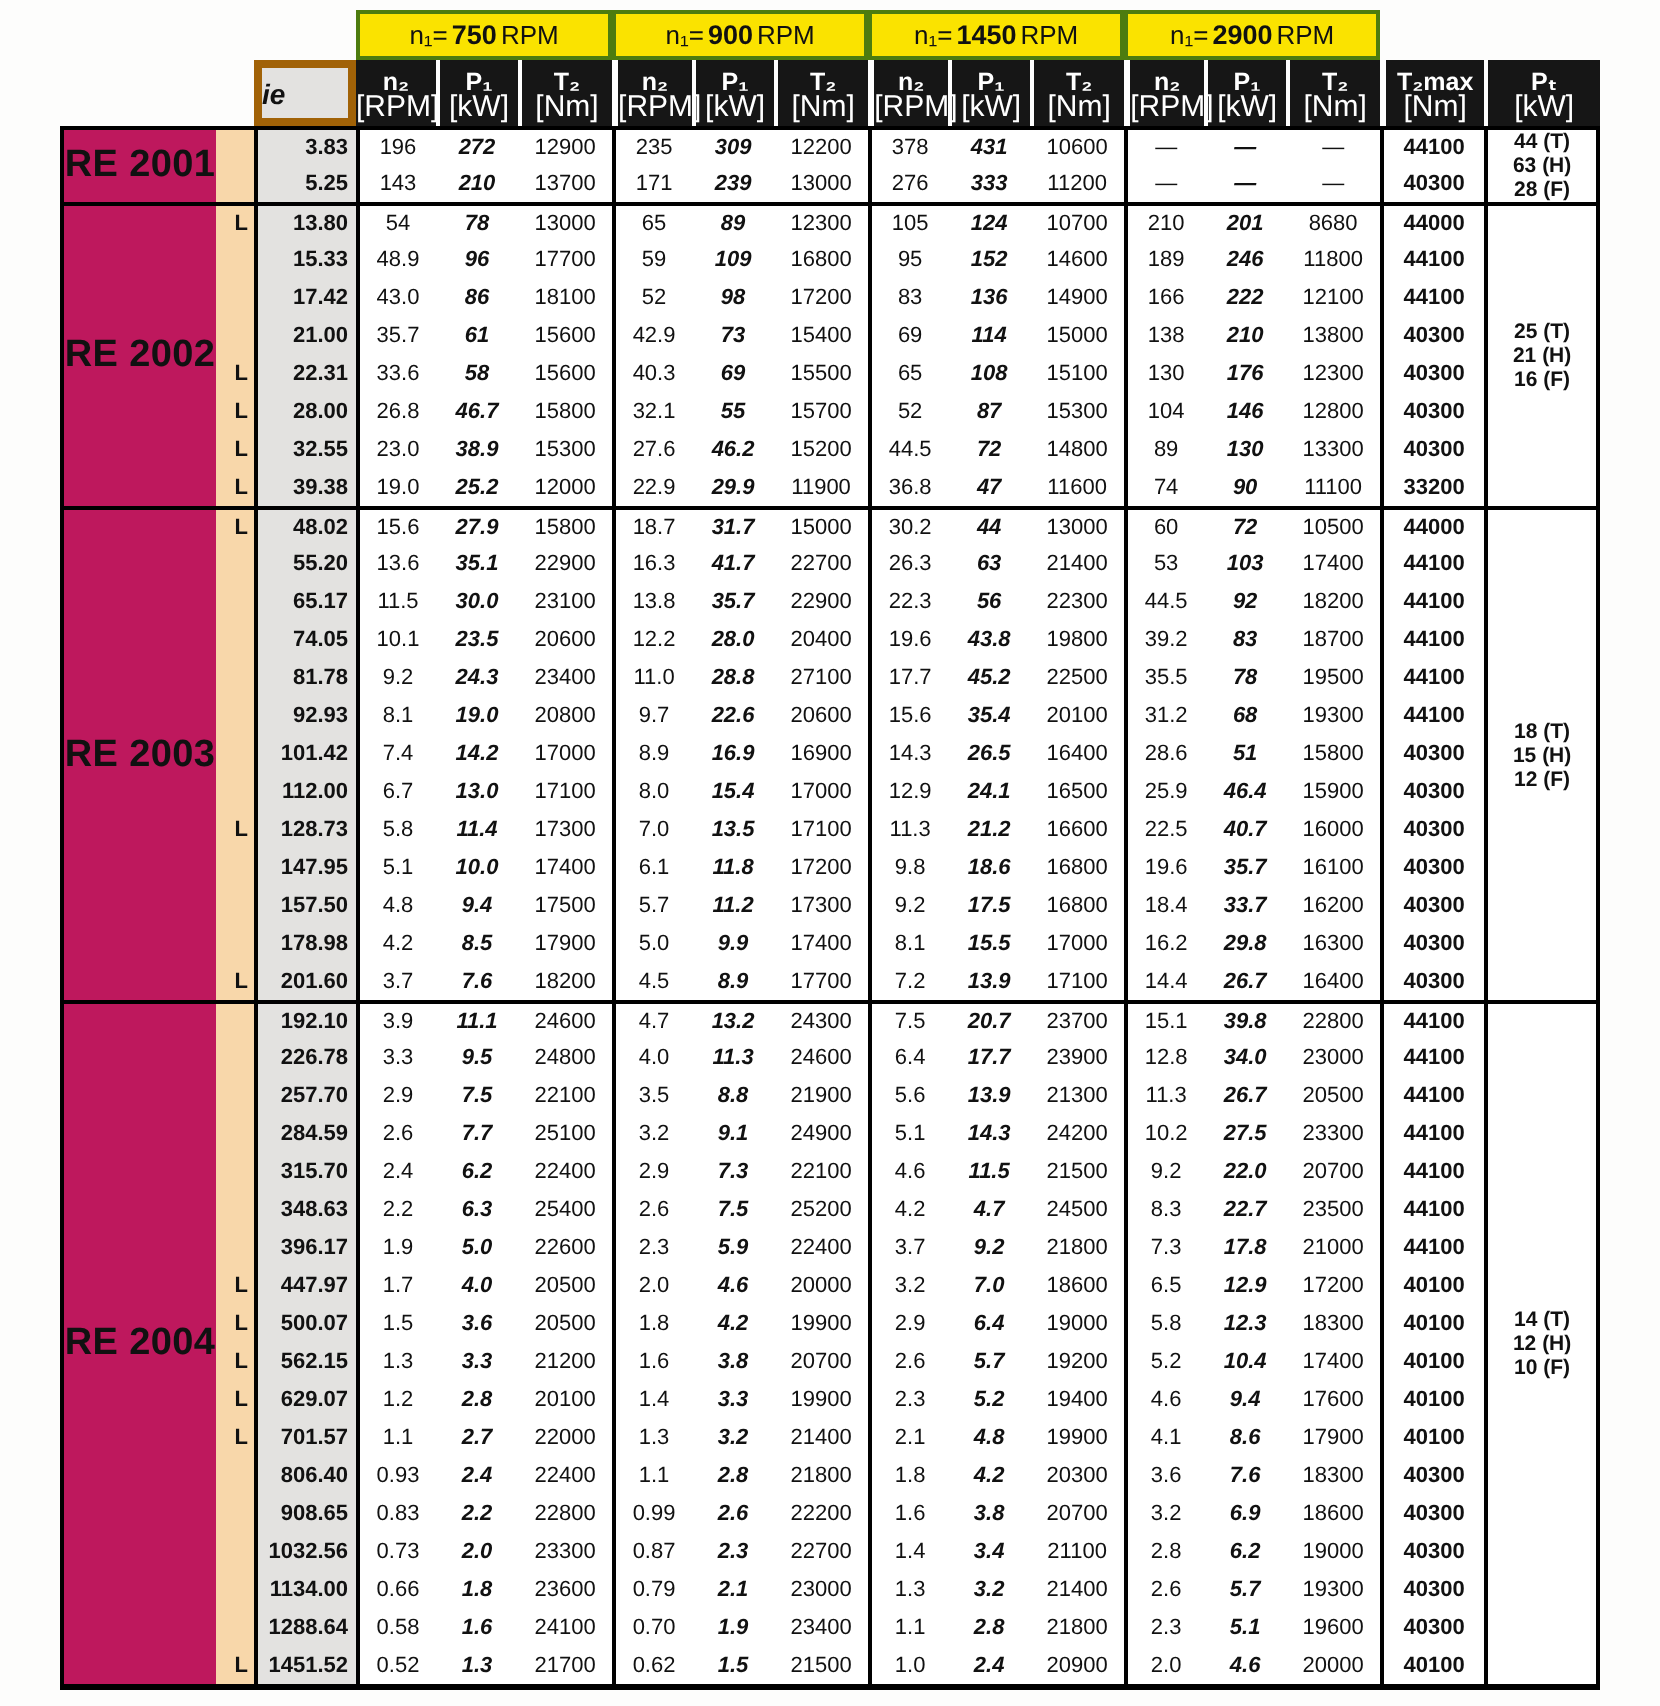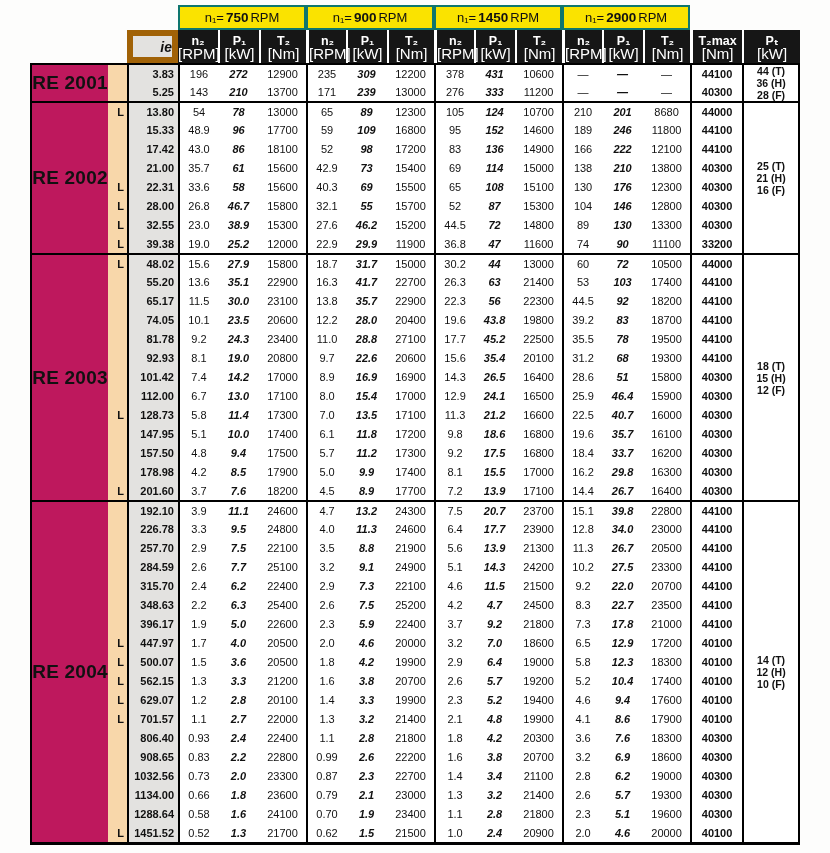--- a/index.html
+++ b/index.html
@@ -15,36 +15,36 @@
     border-spacing: 0;
     table-layout: fixed;
     width: 770px;
     margin: 5px 0 0 30px;
     border-bottom: 3px solid #000;
   }
   
   td.blank { background: transparent; border: none; }
   th.yellow {
     background: #FAE300;
-    border: 2px solid #0f766e;
+    border: 2px solid #4d7c0f;
     height: 25px;
     font-size: 13px;
     font-weight: normal;
     text-align: center;
     vertical-align: middle;
     white-space: nowrap;
   }
   th.yellow b { font-weight: bold; margin: 0 2px; font-size: 13.5px; }
   th.ie-h {
     background: #E3E2E0;
-    border: 6px solid #a16207;
+    border: 4px solid #a16207;
     font-size: 14px;
     font-weight: bold;
     font-style: italic;
-    text-align: right;
+    text-align: left;
     vertical-align: middle;
   }
   th.bh {
     background: #161616;
     color: #fff;
     height: 33px;
     text-align: center;
     vertical-align: middle;
     font-weight: normal;
     padding: 1px 0;
@@ -209,21 +209,21 @@
         <td class="cell-val">12200</td>
         <td class="cell-val gs">378</td>
         <td class="cell-val p1">431</td>
         <td class="cell-val">10600</td>
         <td class="cell-val gs">—</td>
         <td class="cell-val p1">—</td>
         <td class="cell-val">—</td>
         <td class="cell-t2max">44100</td>
         <td class="cell-pt" rowspan="2">
           <div>44 (T)</div>
-          <div>36 (H)</div>
+          <div>63 (H)</div>
           <div>28 (F)</div>
         </td>
       </tr>
       <tr>
         <td class="cell-l"></td>
         <td class="cell-ie">5.25</td>
         <td class="cell-val gs">143</td>
         <td class="cell-val p1">210</td>
         <td class="cell-val">13700</td>
         <td class="cell-val gs">171</td>

